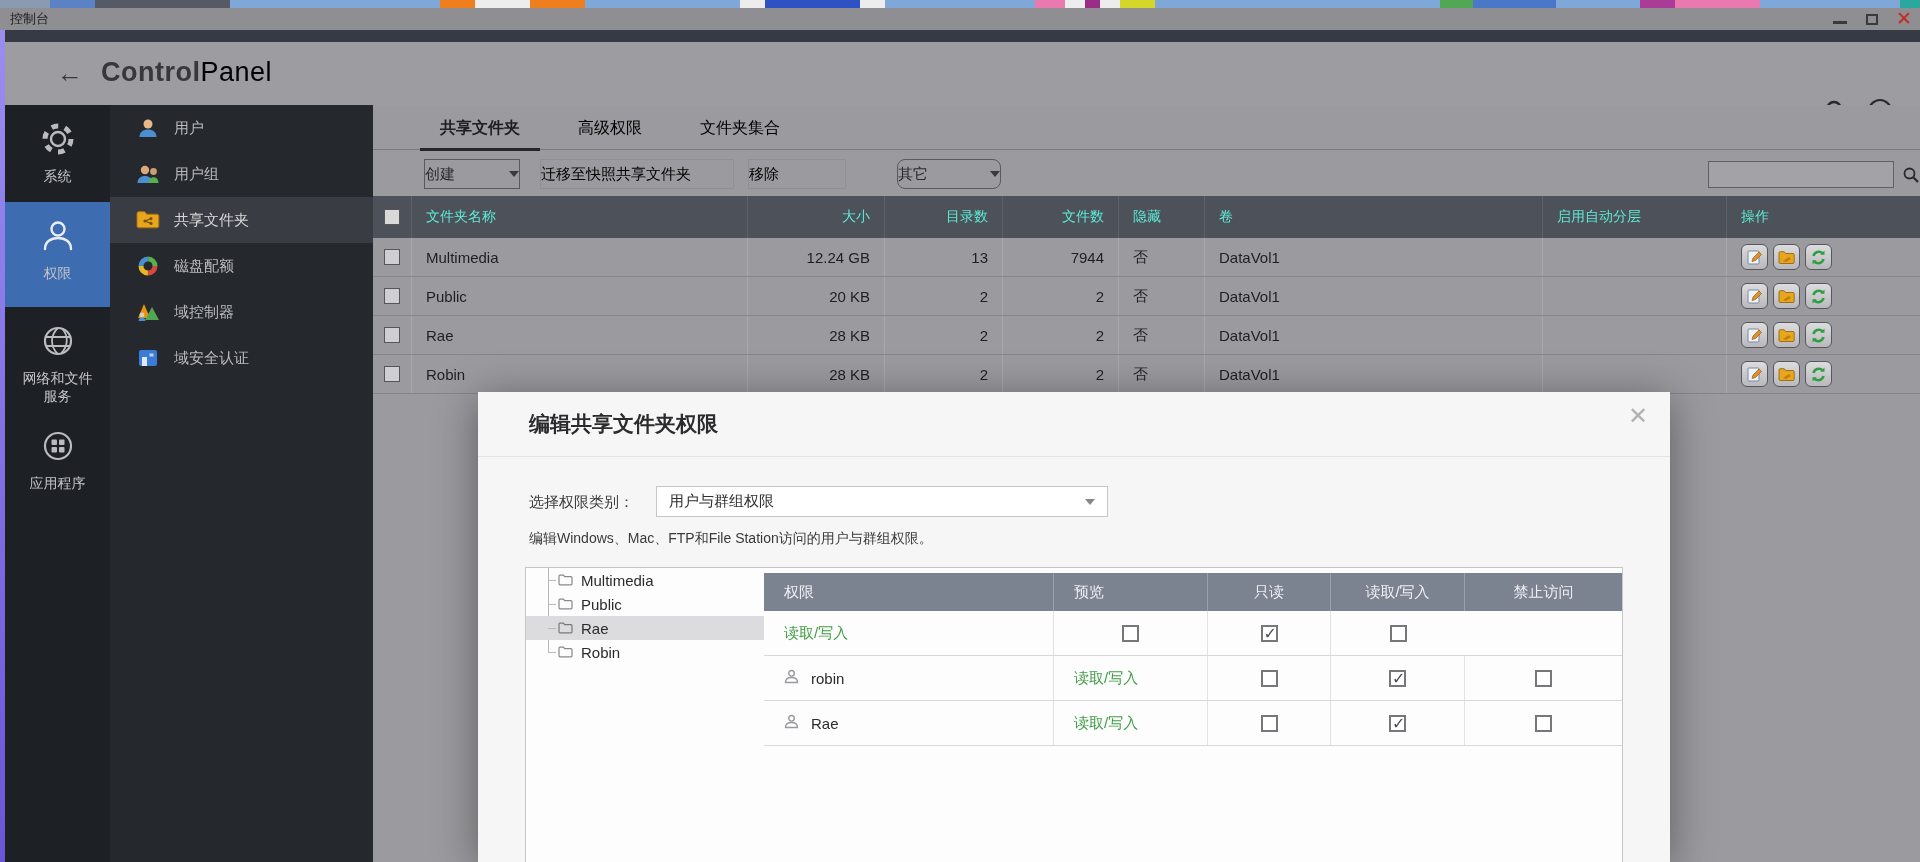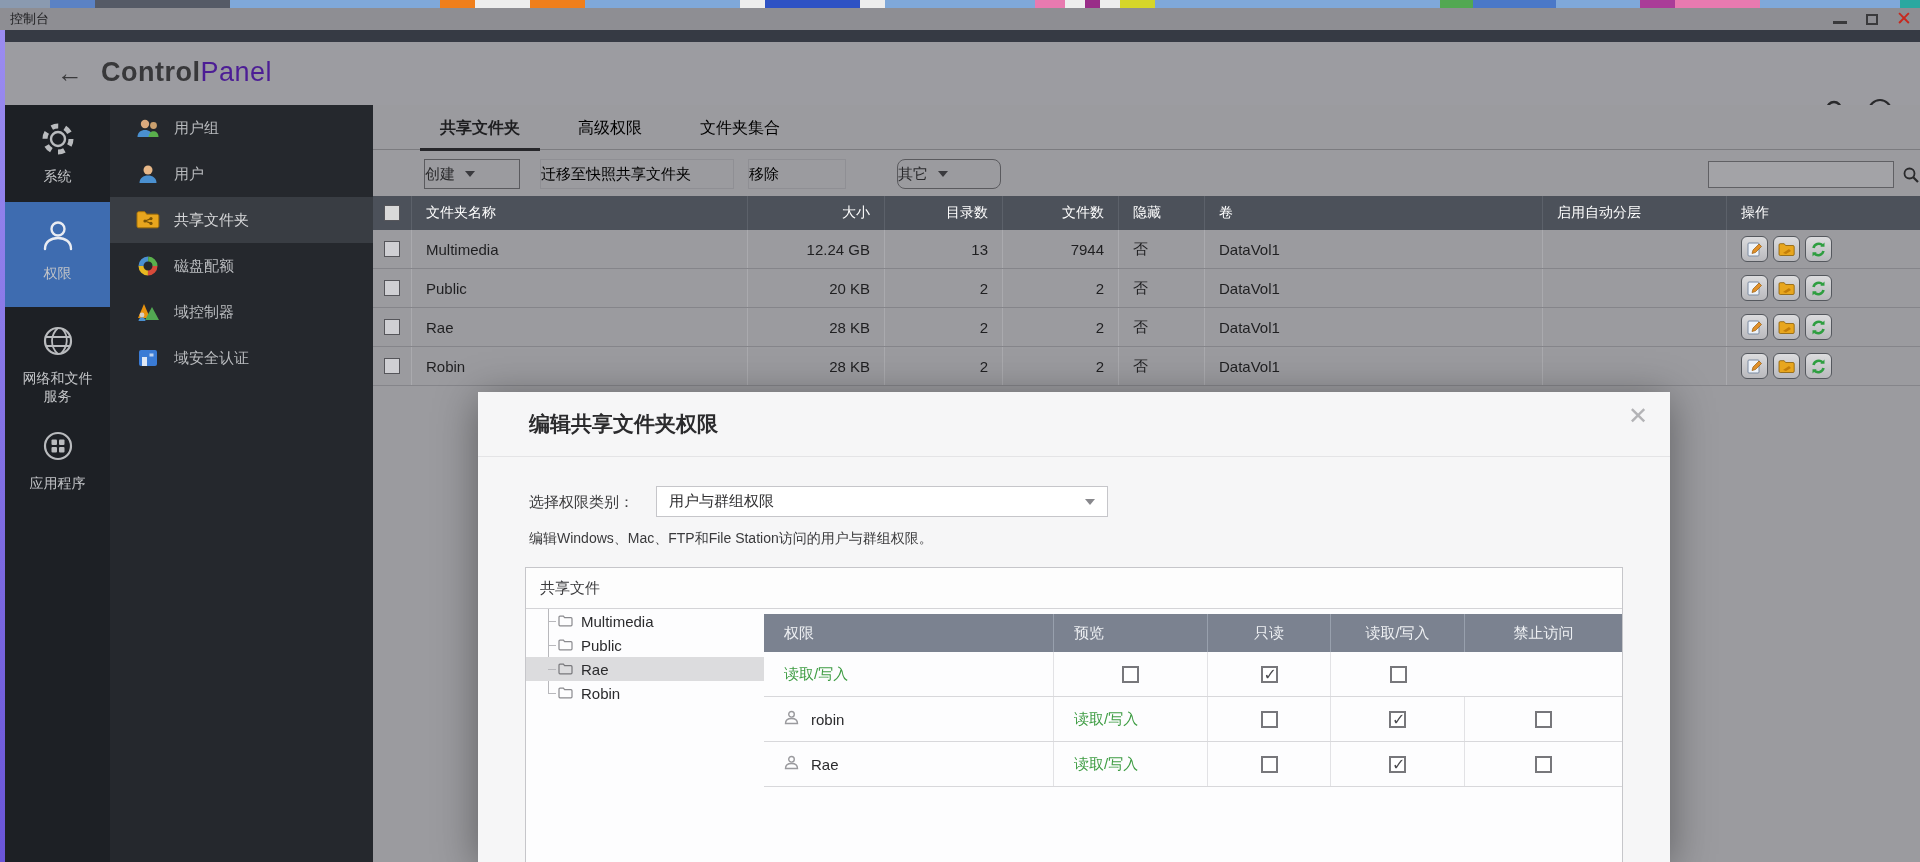--- a/index.html
+++ b/index.html
@@ -29,21 +29,21 @@
   .wc-close { color:#c8281e; font-size:19px; font-weight:bold; line-height:16px; }
   .dark-strip { position:absolute; left:0; top:30px; width:1920px; height:12px; background:#363a44; }
   .left-edge { position:absolute; left:0; top:30px; width:5px; height:832px;
     background:linear-gradient(#9b8cf0,#6a55d8); }
 
   
   .app-header { position:absolute; left:5px; top:42px; width:1915px; height:63px; background:#9c9ca1; }
   .back-arrow { position:absolute; left:52px; top:16px; font-size:26px; color:#3a3a3c; line-height:30px; cursor:pointer; }
   .app-title { position:absolute; left:96px; top:15px; font-size:27px; letter-spacing:.5px; }
   .app-title .bold { font-weight:bold; color:#38383a; }
-  .app-title .light { color:#4c1d95; }
+  .app-title .light { color:#000000; }
   .hicon { position:absolute; top:56px; cursor:pointer; }
   .hicon svg { display:block; }
 
   
   .sidebar1 { position:absolute; left:5px; top:105px; width:105px; height:757px; background:#1d2025; }
   .s1item { width:105px; text-align:center; color:#c3c5c8; font-size:14px; padding-top:14px; cursor:pointer; }
   .s1item .s1icon { display:flex; justify-content:center; margin-bottom:8px; }
   .s1item.active { background:#3e6cb0; }
   .s1-sys { height:97px; } .s1-perm { height:105px; } .s1-net { height:105px; } .s1-app { height:98px; }
   .s1label { line-height:18px; padding:0 12px; }
@@ -58,37 +58,37 @@
   
   .content { position:absolute; left:373px; top:105px; width:1547px; height:757px; background:#9b9b9f; }
 
   .tabsrow { position:absolute; left:0; top:0; width:1547px; height:45px; border-bottom:1px solid #7b7b7f;
     display:flex; align-items:flex-end; padding-left:47px; }
   .tab { font-size:16px; padding:0 20px 10px 20px; color:#000000; cursor:pointer; margin-right:18px; }
   .tab.active { color:#1e1e20; font-weight:bold; border-bottom:3px solid #26262a; margin-bottom:-2px; padding-bottom:9px; }
 
   .toolbar { position:absolute; left:0; top:52px; width:1547px; height:32px; }
   .btn { position:absolute; top:2px; height:30px; border:1px solid #5a5a5e; background:transparent;
-    color:#2a2a2c; font-size:15px; display:flex; align-items:center; justify-content:flex-start; gap:10px; cursor:pointer; }
+    color:#2a2a2c; font-size:15px; display:flex; align-items:center; justify-content:space-between; gap:10px; cursor:pointer; }
   .btn.disabled { border-color:#8f8f94; color:#000000; cursor:default; }
   .caret { width:0; height:0; border-left:5px solid transparent; border-right:5px solid transparent; border-top:6px solid #3a3a3e; }
   .b-create { left:51px; width:96px; }
   .b-migrate { left:167px; width:194px; }
   .b-remove { left:375px; width:98px; }
   .b-more { left:524px; width:104px;border-radius:8px; }
   .searchbox { position:absolute; left:1335px; top:4px; width:186px; height:27px; border:1px solid #606064;
     background:#a3a3a7; display:flex; align-items:center; }
   .searchbox input { flex:1; border:none; background:transparent; outline:none; height:100%; padding:0 4px 0 8px;
     font-size:14px; color:#2a2a2c; font-family:inherit; }
   .searchbox .mag { margin-right:6px; display:flex; }
 
   
   .ftable { position:absolute; left:0; top:91px; width:1547px; }
   .frow, .fhead { display:grid; grid-template-columns:39px 336px 137px 118px 116px 86px 338px 184px 193px; }
-  .fhead { height:34px; background:#4c515a; color:#ffffff; font-size:14px; }
+  .fhead { height:42px; background:#4c515a; color:#5eead4; font-size:14px; }
   .fhead .hc { display:flex; align-items:center; padding:0 14px; border-right:1px solid #5c616a; }
   .fhead .hc:last-child { border-right:none; }
   .fhead .r { justify-content:flex-end; }
   .frow { height:39px; border-bottom:1px solid #85858a; color:#1f1f21; font-size:15px; }
   .frow .c { display:flex; align-items:center; padding:0 14px; border-right:1px solid #aaaaae; }
   .frow .c:last-child { border-right:none; }
   .frow .r { justify-content:flex-end; }
   .cbwrap { display:flex; align-items:center; justify-content:center; border-right:1px solid #aaaaae; }
   .fhead .cbwrap { border-right:1px solid #5c616a; }
   .cbox { width:16px; height:16px; border:1px solid #55555a; background:#cfcfd3; cursor:pointer; }
@@ -222,37 +222,37 @@
           <rect x="21" y="21" width="5.5" height="5.5" rx="1" fill="#b9bbbe"></rect>
         </svg>
       </span>
       <div class="s1label">应用程序</div>
     </div>
   </div>
 
   <div class="sidebar2">
     <div class="s2item">
       <span class="s2icon">
+        <svg width="22" height="22" viewBox="0 0 22 22">
+          <circle cx="11" cy="7" r="4.5" fill="#e8b888"></circle>
+          <path d="M2.5 20c0-5 3.8-7.5 8.5-7.5s8.5 2.5 8.5 7.5z" fill="#4a90d0"></path>
+        </svg>
+      </span>
+      <span>用户</span>
+    </div>
+    <div class="s2item">
+      <span class="s2icon">
         <svg width="24" height="22" viewBox="0 0 24 22">
           <circle cx="9" cy="7" r="4.2" fill="#dba97c"></circle>
           <path d="M1.5 20c0-4.8 3.4-7 7.5-7s7.5 2.2 7.5 7z" fill="#4a90d0"></path>
           <circle cx="17.5" cy="8.5" r="3.4" fill="#caa06e"></circle>
           <path d="M12.5 20c.4-4 2.6-5.8 5-5.8 2.6 0 5 2 5 5.8z" fill="#5ab04c"></path>
         </svg>
       </span>
       <span>用户组</span>
-    </div>
-    <div class="s2item">
-      <span class="s2icon">
-        <svg width="22" height="22" viewBox="0 0 22 22">
-          <circle cx="11" cy="7" r="4.5" fill="#e8b888"></circle>
-          <path d="M2.5 20c0-5 3.8-7.5 8.5-7.5s8.5 2.5 8.5 7.5z" fill="#4a90d0"></path>
-        </svg>
-      </span>
-      <span>用户</span>
     </div>
     <div class="s2item selected">
       <span class="s2icon">
         <svg width="24" height="20" viewBox="0 0 24 20">
           <path d="M1 3.5c0-1 .7-1.8 1.7-1.8h6l2 2.5H21c1 0 1.8.8 1.8 1.8V16c0 1-.8 1.8-1.8 1.8H2.7c-1 0-1.7-.8-1.7-1.8z" fill="#e8a61e" stroke="#a87408" stroke-width="1"></path>
           <circle cx="9" cy="11" r="1.6" fill="#7a5406"></circle>
           <circle cx="15" cy="8.6" r="1.6" fill="#7a5406"></circle>
           <circle cx="15" cy="13.4" r="1.6" fill="#7a5406"></circle>
           <path d="M9 11l6-2.4M9 11l6 2.4" stroke="#7a5406" stroke-width="1.2"></path>
         </svg>
@@ -490,21 +490,20 @@
     <div class="dlg-divider"></div>
 
     <div class="dlg-typelabel">选择权限类别：</div>
     <div class="dlg-select">
       <span>用户与群组权限</span>
       <span class="selcaret"></span>
     </div>
     <div class="dlg-desc">编辑Windows、Mac、FTP和File Station访问的用户与群组权限。</div>
 
     <div class="dlg-box">
-      <div class="boxhead">共享文件</div>
       <div class="boxbody">
 
         <div class="tree">
           <div class="tree-vline"></div>
           <div class="treerow">
             <span class="tick"></span>
             <span class="tfolder">
                 <svg width="15" height="12" viewBox="0 0 15 12" fill="none" stroke="#8a8a8e" stroke-width="1.2">
                   <path d="M1 2.2c0-.6.4-1 1-1h3.4l1.2 1.5H13c.6 0 1 .4 1 1v6.1c0 .6-.4 1-1 1H2c-.6 0-1-.4-1-1z"></path>
                 </svg>

